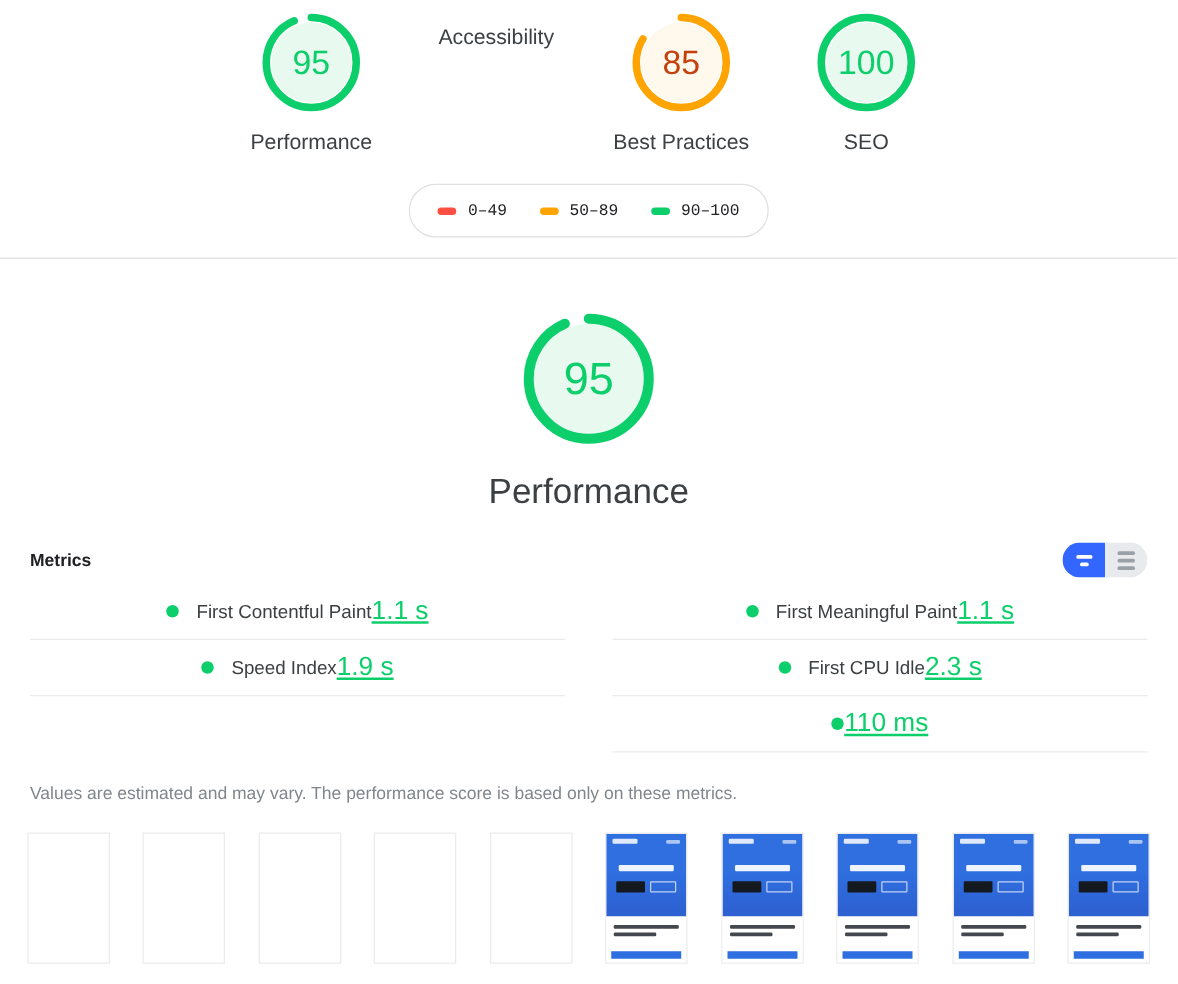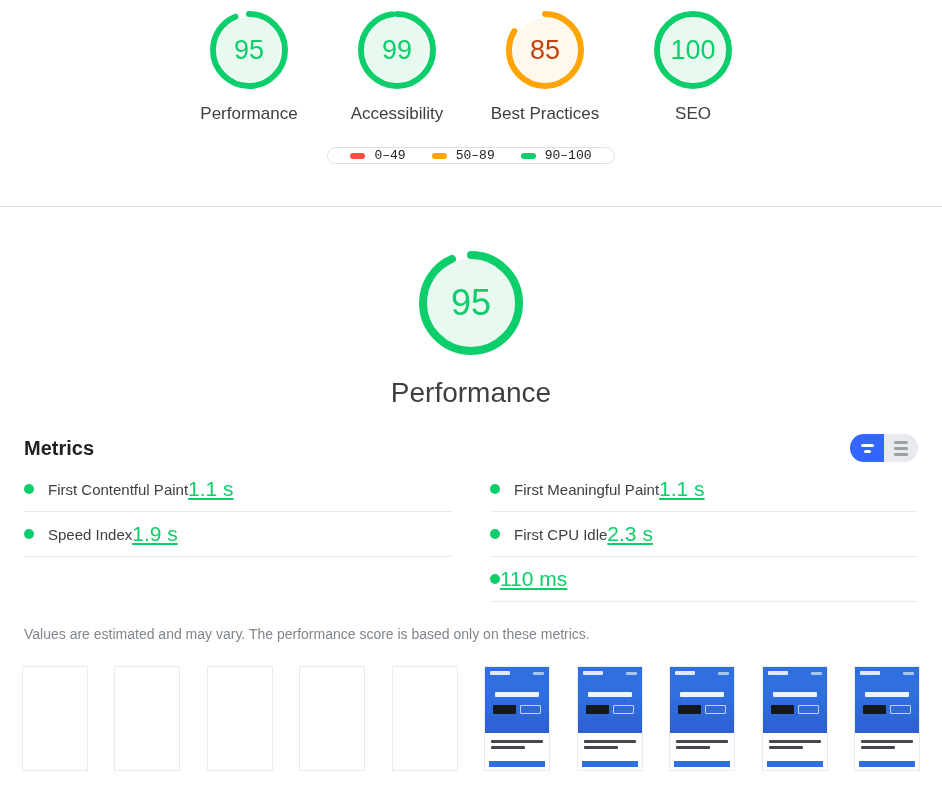--- a/index.html
+++ b/index.html
@@ -70,21 +70,21 @@
     display: flex;
     justify-content: center;
     margin-top: 23px;
   }
   .legend-pill {
     display: flex;
     align-items: center;
     gap: 26px;
     border: 1px solid #e0e0e0;
     border-radius: 24px;
-    padding: 0 22px;
+    padding: 13px 22px;
     background: #fff;
   }
   .legend-item {
     display: flex;
     align-items: center;
     gap: 9px;
     font-family: "Liberation Mono", monospace;
     font-size: 13px;
     color: #202124;
   }
@@ -134,21 +134,21 @@
     padding: 0 24px;
     margin-top: 24px;
   }
   .metrics-head {
     display: flex;
     align-items: center;
     justify-content: space-between;
     height: 30px;
   }
   .metrics-title {
-    font-size: 20px;
+    font-size: 14px;
     font-weight: bold;
     color: #202124;
   }
   .toggle {
     display: flex;
     width: 68px;
     height: 28px;
     border-radius: 14px;
     overflow: hidden;
   }
@@ -168,21 +168,21 @@
 
   .metrics-grid {
     display: flex;
     gap: 38px;
     margin-top: 4px;
   }
   .metrics-col { flex: 1; }
   .metric-row {
     display: flex;
     align-items: center;
-    justify-content: flex-start;
+    justify-content: center;
     border-bottom: 1px solid #ebebeb;
     height: 45px;
     box-sizing: border-box;
   }
   .metric-left {
     display: flex;
     align-items: center;
     gap: 14px;
   }
   .metric-dot {
@@ -310,27 +310,20 @@
         <div class="gauge-wrap">
           <svg viewBox="0 0 84 84">
             <circle cx="42" cy="42" r="32" fill="#e8faf0"></circle>
             <circle cx="42" cy="42" r="36" fill="none" stroke="#0cce6b" stroke-width="6" stroke-linecap="round" stroke-dasharray="211.88 14.31" stroke-dashoffset="0"></circle>
           </svg>
           <div class="gauge-num" style="color:#0cce6b">95</div>
         </div>
         <div class="gauge-label">Performance</div>
       </a>
       <a class="gauge-cell" href="#">
-        <div class="gauge-wrap">
-          <svg viewBox="0 0 84 84">
-            <circle cx="42" cy="42" r="32" fill="#e8faf0"></circle>
-            <circle cx="42" cy="42" r="36" fill="none" stroke="#0cce6b" stroke-width="6" stroke-linecap="round" stroke-dasharray="220.93 5.26" stroke-dashoffset="0"></circle>
-          </svg>
-          <div class="gauge-num" style="color:#0cce6b">99</div>
-        </div>
         <div class="gauge-label">Accessibility</div>
       </a>
       <a class="gauge-cell" href="#">
         <div class="gauge-wrap">
           <svg viewBox="0 0 84 84">
             <circle cx="42" cy="42" r="32" fill="#fff8ed"></circle>
             <circle cx="42" cy="42" r="36" fill="none" stroke="#ffa400" stroke-width="6" stroke-linecap="round" stroke-dasharray="189.27 36.93" stroke-dashoffset="0"></circle>
           </svg>
           <div class="gauge-num" style="color:#c2410c">85</div>
         </div>

